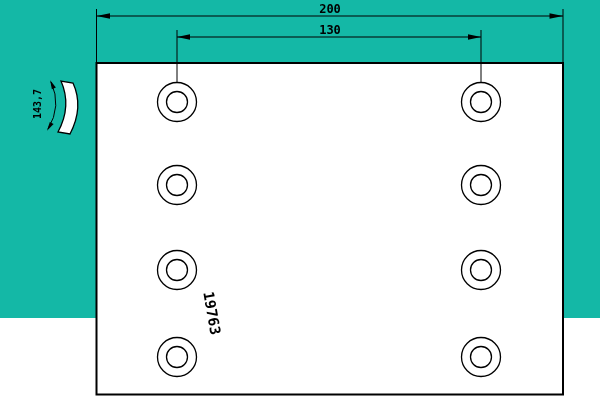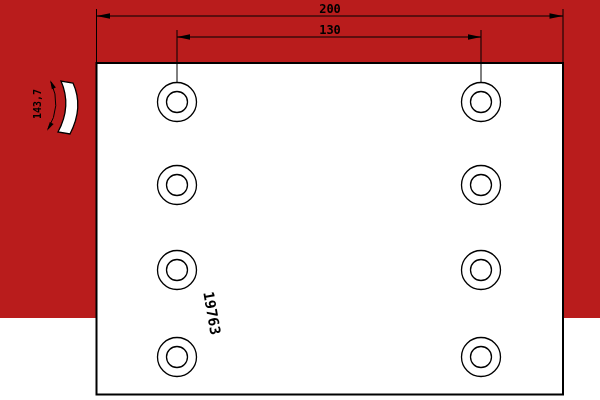--- a/index.html
+++ b/index.html
@@ -8,21 +8,21 @@
     background: #ffffff;
     width: 600px;
     height: 400px;
     overflow: hidden;
     font-family: "DejaVu Sans Mono", "Liberation Mono", monospace;
   }
   .drawing-wrap {
     position: relative;
     width: 600px;
     height: 318px;
-    background: #b91c1c;
+    background: #14b8a6;
   }
   svg { display: block; }
   .dim-text {
     font-family: "DejaVu Sans Mono", "Liberation Mono", monospace;
     font-weight: bold;
     fill: #000000;
   }
   .line { stroke: #000000; fill: none; }
 </style>
 </head>

